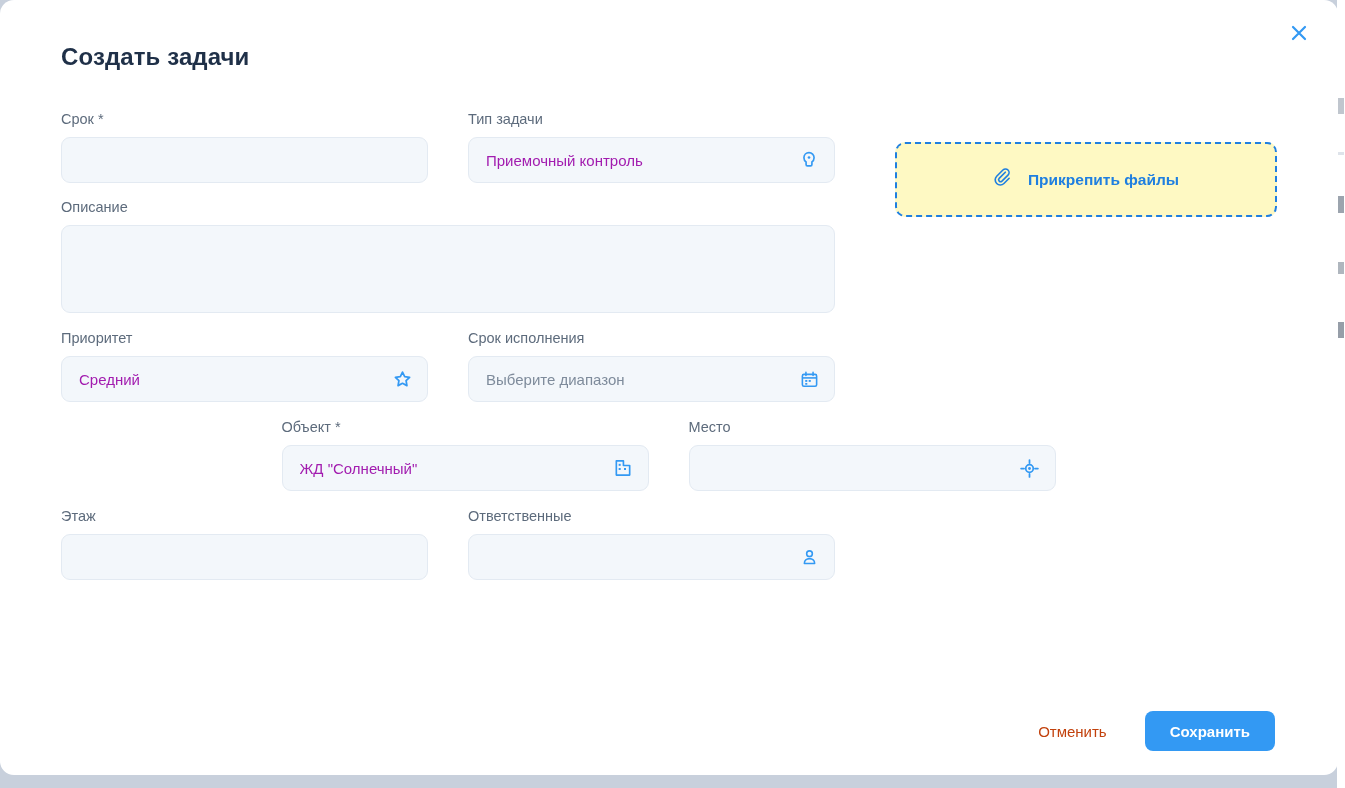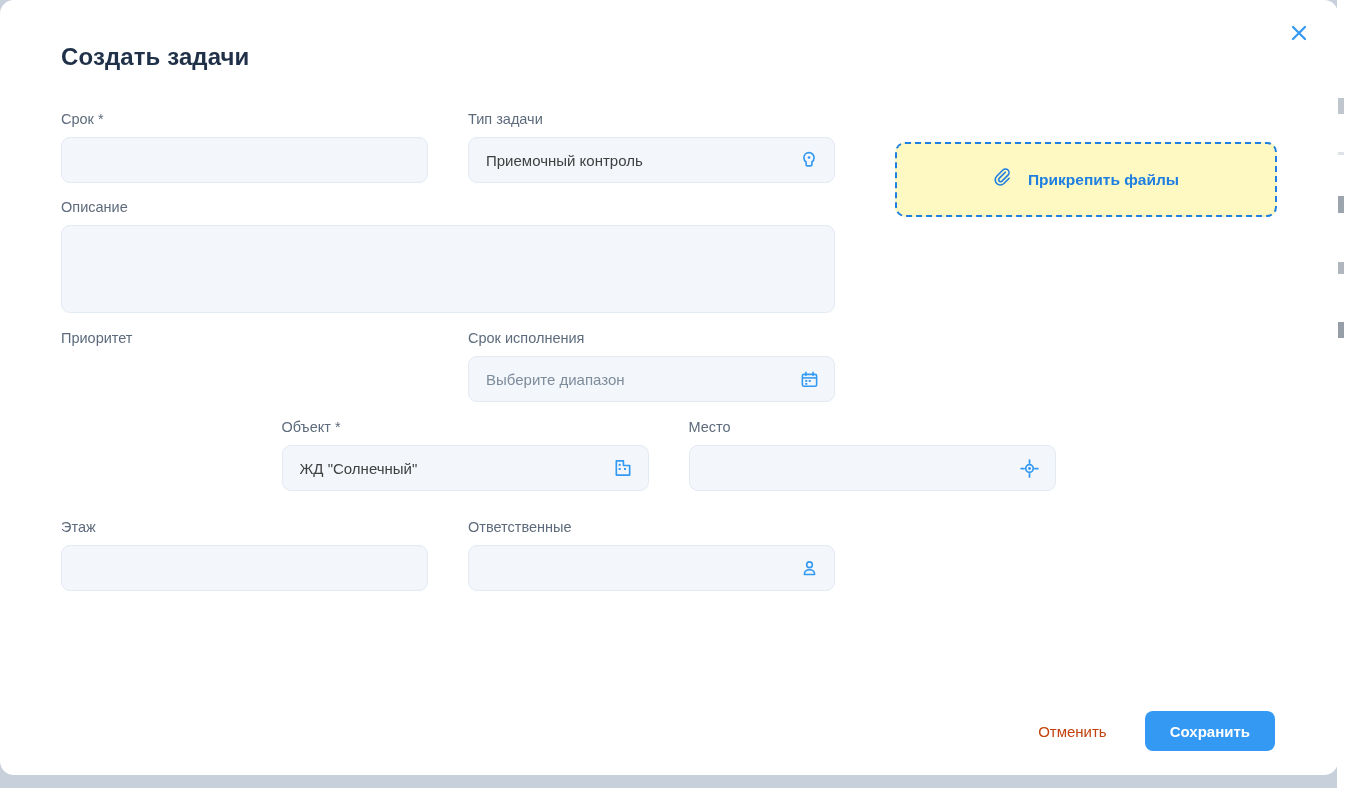--- a/index.html
+++ b/index.html
@@ -99,21 +99,21 @@
     box-sizing: border-box;
     display: flex;
     align-items: center;
     padding: 0 14px 0 17px;
     cursor: pointer;
   }
   .control.plain { cursor: text; }
 
   .control .value {
     font-size: 15px;
-    color: #404040;
+    color: #a21caf;
     flex: 1;
     white-space: nowrap;
     overflow: hidden;
   }
   .control .value.placeholder { color: #7e8b9b; }
 
   .control .ctl-icon {
     width: 22px;
     height: 22px;
     display: flex;
@@ -244,20 +244,28 @@
       <div class="row">
         <div style="width:774px;flex:0 0 774px;">
           <div class="field-label">Описание</div>
           <div class="textarea-box"></div>
         </div>
       </div>
 
       <div class="row" style="margin-top:16px;">
         <div class="col">
           <div class="field-label">Приоритет</div>
+          <div class="control">
+            <span class="value">Средний</span>
+            <span class="ctl-icon">
+              <svg width="21" height="21" viewBox="0 0 24 24" fill="none" aria-hidden="true">
+                <path d="M12 3.6l2.5 5.1 5.6.8-4 3.9.95 5.6-5.05-2.65L6.95 19l.95-5.6-4-3.9 5.6-.8z" stroke="#3399f3" stroke-width="2" stroke-linejoin="round"></path>
+              </svg>
+            </span>
+          </div>
         </div>
         <div class="col">
           <div class="field-label">Срок исполнения</div>
           <div class="control">
             <span class="value placeholder">Выберите диапазон</span>
             <span class="ctl-icon">
               <svg width="19" height="19" viewBox="0 0 24 24" fill="none" aria-hidden="true">
                 <rect x="3" y="5.5" width="18" height="15" rx="2" stroke="#3399f3" stroke-width="2"></rect>
                 <path d="M3 10h18" stroke="#3399f3" stroke-width="2"></path>
                 <path d="M7.5 3v4M16.5 3v4" stroke="#3399f3" stroke-width="2" stroke-linecap="round"></path>
@@ -293,21 +301,21 @@
               <svg width="21" height="21" viewBox="0 0 24 24" fill="none" aria-hidden="true">
                 <circle cx="12" cy="12" r="4.3" stroke="#3399f3" stroke-width="2"></circle>
                 <circle cx="12" cy="12" r="1.6" fill="#3399f3"></circle>
                 <path d="M12 2.4v3.4M12 18.2v3.4M2.4 12h3.4M18.2 12h3.4" stroke="#3399f3" stroke-width="2" stroke-linecap="round"></path>
               </svg>
             </span>
           </div>
         </div>
       </div>
 
-      <div class="row" style="margin-top:27px;">
+      <div class="row" style="margin-top:16px;">
         <div class="col">
           <div class="field-label">Этаж</div>
           <div class="control plain">
             <span class="value"></span>
           </div>
         </div>
         <div class="col">
           <div class="field-label">Ответственные</div>
           <div class="control">
             <span class="value"></span>

